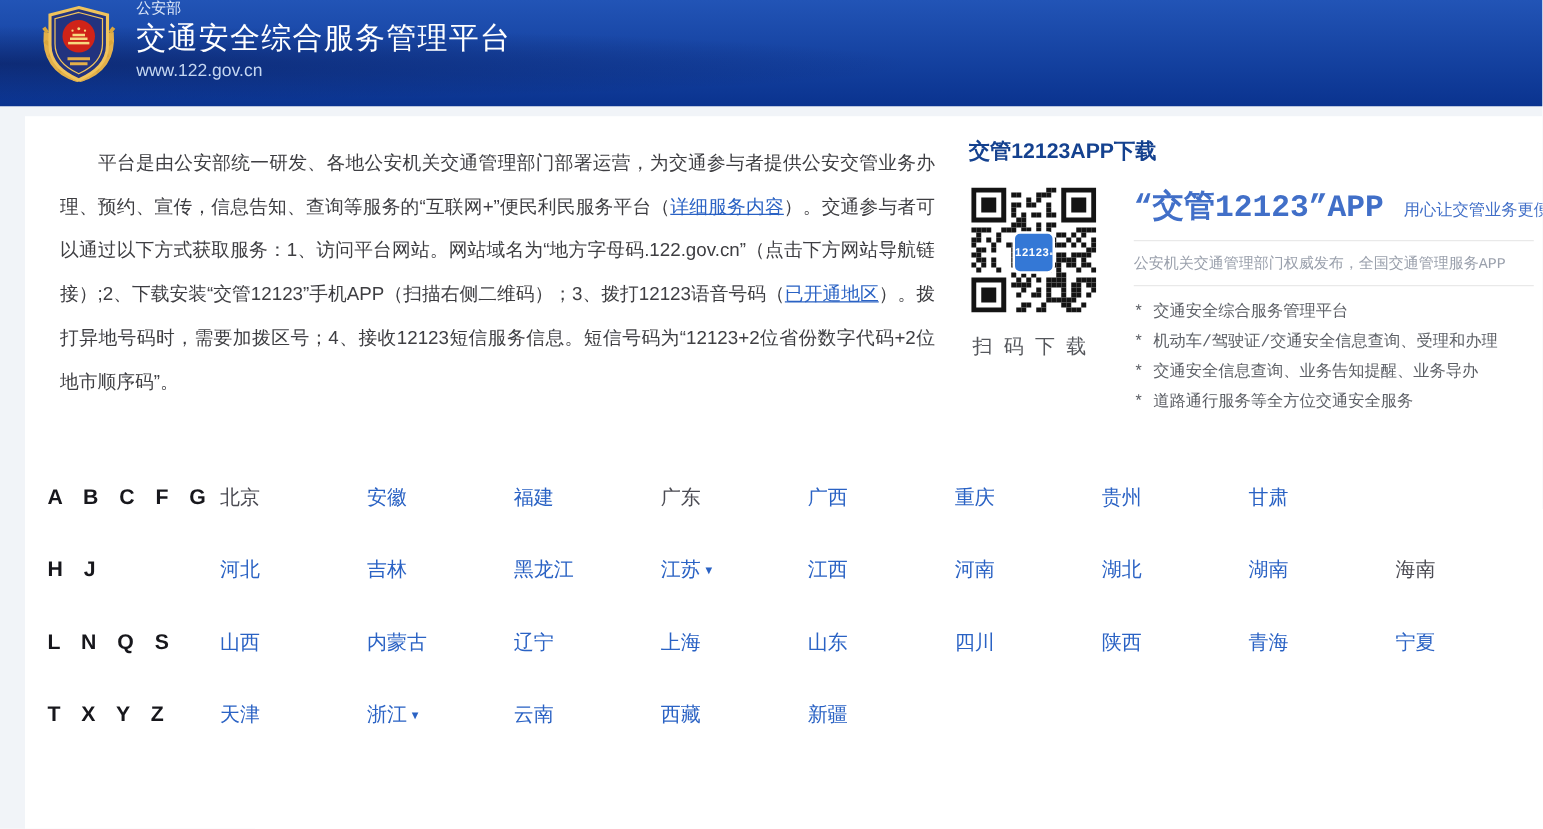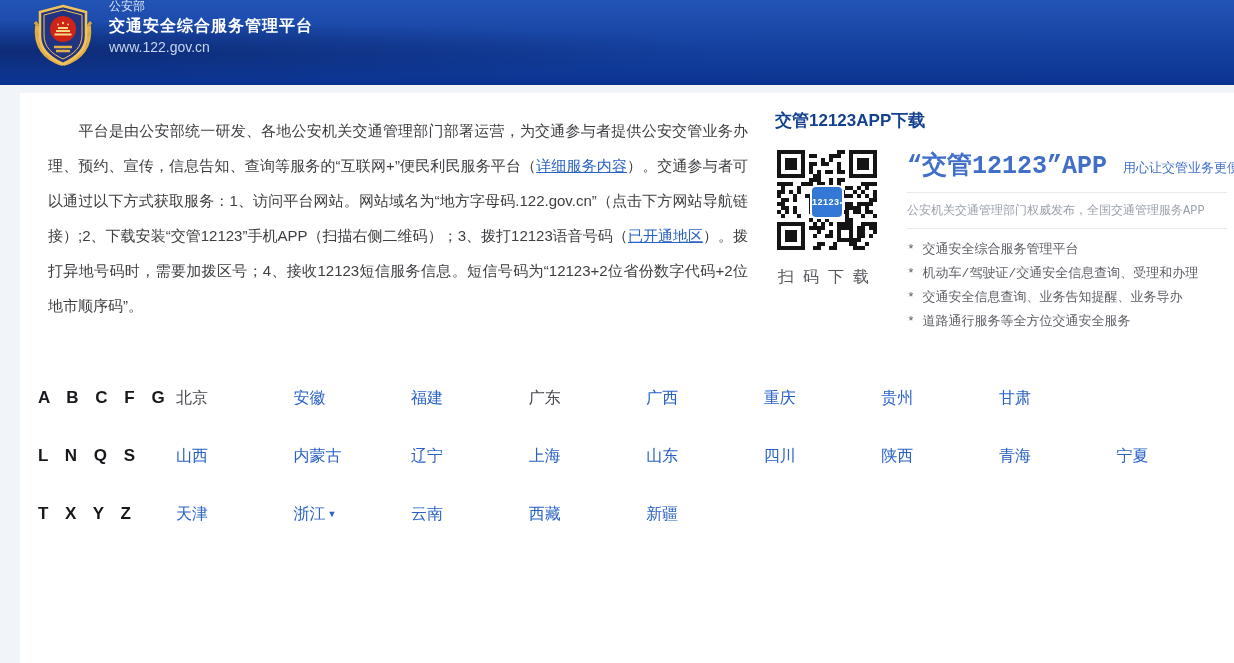--- a/index.html
+++ b/index.html
@@ -10,21 +10,21 @@
   .header {
     height:85px; width:100%;
     background:
       radial-gradient(ellipse at 0% 60%, rgba(8,22,78,.5), rgba(8,22,78,0) 42%),
       linear-gradient(180deg,#2254b6 0%, #0a338f 100%);
     display:flex; align-items:flex-start; padding-left:30px;
   }
   .emblem { width:66px; height:66px; margin-right:13px; flex:0 0 auto; }
   .h-text { display:flex; flex-direction:column; line-height:1.15; }
   .ministry { font-size:12px; color:#dde7f8; margin-bottom:3px; }
-  .site-title { font-size:16px; font-weight:bold; color:#ffffff; letter-spacing:1px; }
+  .site-title { font-size:24px; font-weight:normal; color:#ffffff; letter-spacing:1px; }
   .site-url { font-size:14px; color:#c4d6f1; margin-top:4px; }
 
   
   .card { margin:8px 0 0 20px; width:1214px; height:638px; background:#fff; }
 
   
   .intro { display:flex; height:250px; padding:20px 0 0 28px; }
   .intro-text {
     width:700px; font-size:15px; line-height:35px; color:#3e3e42;
     text-align:justify;
@@ -350,20 +350,32 @@
         <div class="region-cell"><a class="region-link">安徽</a></div>
         <div class="region-cell"><a class="region-link">福建</a></div>
         <div class="region-cell"><a class="region-link muted">广东</a></div>
         <div class="region-cell"><a class="region-link">广西</a></div>
         <div class="region-cell"><a class="region-link">重庆</a></div>
         <div class="region-cell"><a class="region-link">贵州</a></div>
         <div class="region-cell"><a class="region-link">甘肃</a></div>
         <div class="region-cell"></div>
       </div>
       <div class="region-row">
+        <div class="region-group">H J</div>
+        <div class="region-cell"><a class="region-link">河北</a></div>
+        <div class="region-cell"><a class="region-link">吉林</a></div>
+        <div class="region-cell"><a class="region-link">黑龙江</a></div>
+        <div class="region-cell"><a class="region-link">江苏<span class="caret">▼</span></a></div>
+        <div class="region-cell"><a class="region-link">江西</a></div>
+        <div class="region-cell"><a class="region-link">河南</a></div>
+        <div class="region-cell"><a class="region-link">湖北</a></div>
+        <div class="region-cell"><a class="region-link">湖南</a></div>
+        <div class="region-cell"><a class="region-link muted">海南</a></div>
+      </div>
+      <div class="region-row">
         <div class="region-group">L N Q S</div>
         <div class="region-cell"><a class="region-link">山西</a></div>
         <div class="region-cell"><a class="region-link">内蒙古</a></div>
         <div class="region-cell"><a class="region-link">辽宁</a></div>
         <div class="region-cell"><a class="region-link">上海</a></div>
         <div class="region-cell"><a class="region-link">山东</a></div>
         <div class="region-cell"><a class="region-link">四川</a></div>
         <div class="region-cell"><a class="region-link">陕西</a></div>
         <div class="region-cell"><a class="region-link">青海</a></div>
         <div class="region-cell"><a class="region-link">宁夏</a></div>

